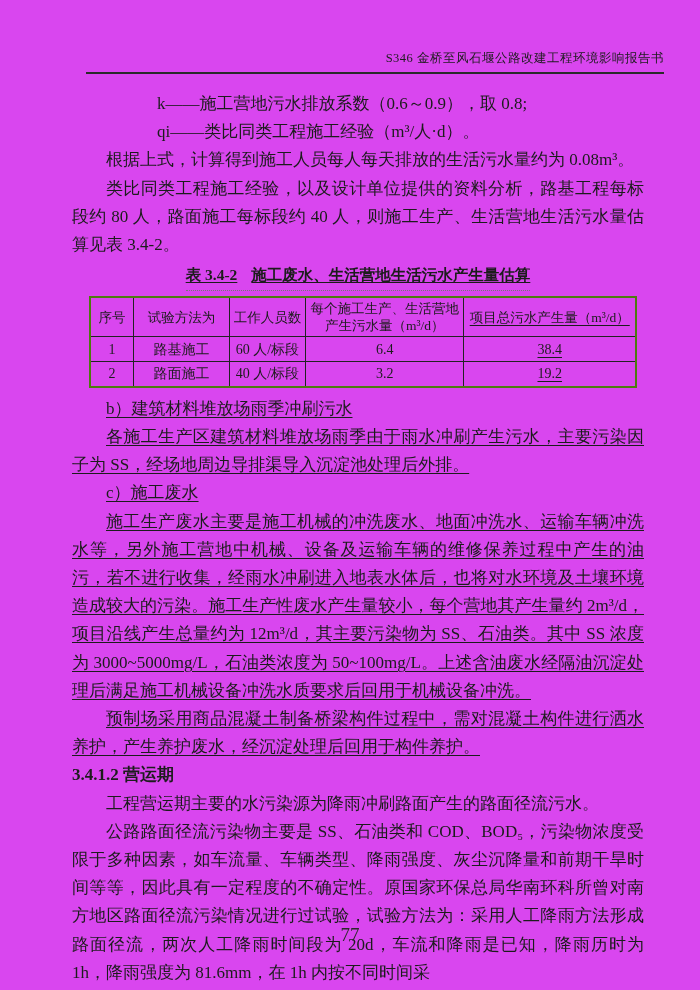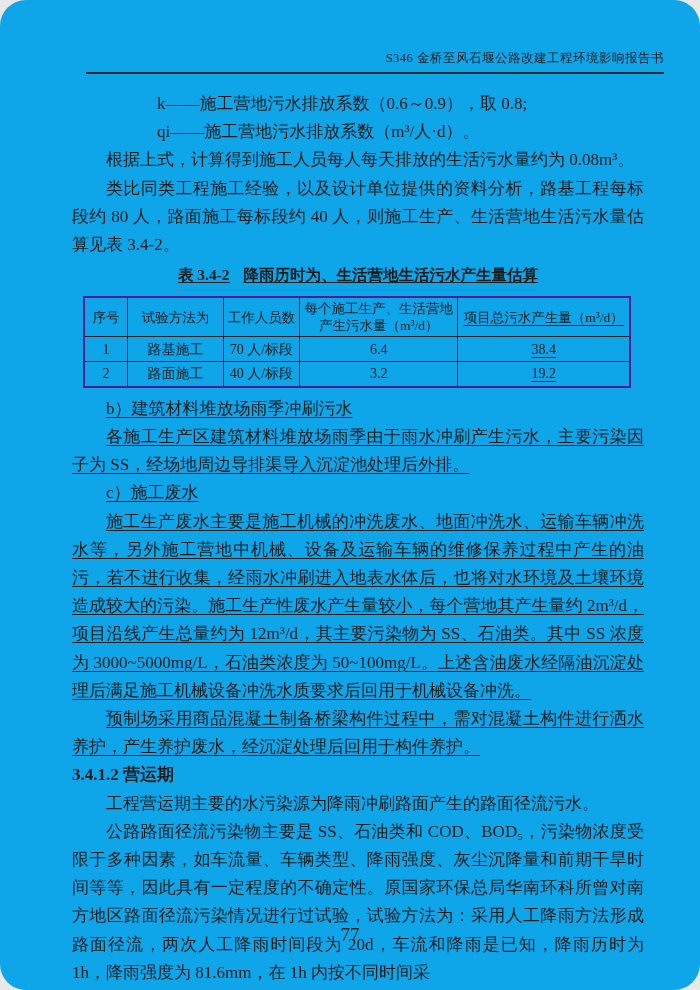--- a/index.html
+++ b/index.html
@@ -1,24 +1,23 @@
 <!DOCTYPE html>
 <html lang="zh"><head>
 <meta charset="utf-8">
 <style>
   html,body { margin:0; padding:0; background:#e8e8e8; }
   .page {
     position:relative;
     width:700px; height:990px;
     margin:0 auto;
-    background:#0ea5e9;
+    background:#d946ef;
     font-family:"Liberation Serif", serif;
     color:#1c1c1c;
     overflow:hidden;
-    border-radius:26px;
   }
   
   .header {
     position:absolute; top:50px; left:86px; right:36px;
     text-align:right;
     font-size:12.5px;
     letter-spacing:0.5px;
     padding-bottom:5px;
     border-bottom:2px solid #2a2a2a;
   }
@@ -43,25 +42,25 @@
     text-decoration:underline;
     text-underline-offset:2px;
     border-bottom:1px dotted #777;
     padding-bottom:2px;
   }
   .caption .cap-label { margin-right:14px; }
   
   table.est {
     border-collapse:collapse;
     width:548px;
-    margin-left:11px;
+    margin-left:17px;
     font-size:14px;
     line-height:17px;
     text-align:center;
-    border:2px solid #4c1d95;
+    border:2px solid #4d7c0f;
   }
   table.est th, table.est td {
     border:1px solid #222;
     font-weight:normal;
     padding:2px 3px;
     text-align:center;
     vertical-align:middle;
   }
   table.est thead tr { height:36px; }
   table.est thead th { border-bottom:1.5px solid #222; font-size:13.5px; }
@@ -80,27 +79,27 @@
 
 <div class="page">
 
   <div class="header">
     <span>S346 金桥至风石堰公路改建工程环境影响报告书</span>
   </div>
 
   <div class="content">
 
     <p class="formula">k——施工营地污水排放系数（0.6～0.9），取 0.8;</p>
-    <p class="formula">qi——施工营地污水排放系数（m³/人·d）。</p>
+    <p class="formula">qi——类比同类工程施工经验（m³/人·d）。</p>
     <p class="indent">根据上式，计算得到施工人员每人每天排放的生活污水量约为 0.08m³。</p>
     <p class="indent">类比同类工程施工经验，以及设计单位提供的资料分析，路基工程每标段约 80 人，路面施工每标段约 40 人，则施工生产、生活营地生活污水量估算见表 3.4-2。</p>
 
     <div class="caption-wrap">
       <span class="caption">
-        <span class="cap-label">表 3.4-2</span><span>降雨历时为、生活营地生活污水产生量估算</span>
+        <span class="cap-label">表 3.4-2</span><span>施工废水、生活营地生活污水产生量估算</span>
       </span>
     </div>
 
     <table class="est">
       <colgroup>
         <col style="width:8%">
         <col style="width:17.5%">
         <col style="width:14%">
         <col style="width:29%">
         <col style="width:31.5%">
@@ -111,21 +110,21 @@
           <th>试验方法为</th>
           <th>工作人员数</th>
           <th>每个施工生产、生活营地产生污水量（m³/d）</th>
           <th class="u">项目总污水产生量（m³/d）</th>
         </tr>
       </thead>
       <tbody>
         <tr>
           <td>1</td>
           <td>路基施工</td>
-          <td>70 人/标段</td>
+          <td>60 人/标段</td>
           <td>6.4</td>
           <td class="u">38.4</td>
         </tr>
         <tr>
           <td>2</td>
           <td>路面施工</td>
           <td>40 人/标段</td>
           <td>3.2</td>
           <td class="u">19.2</td>
         </tr>

